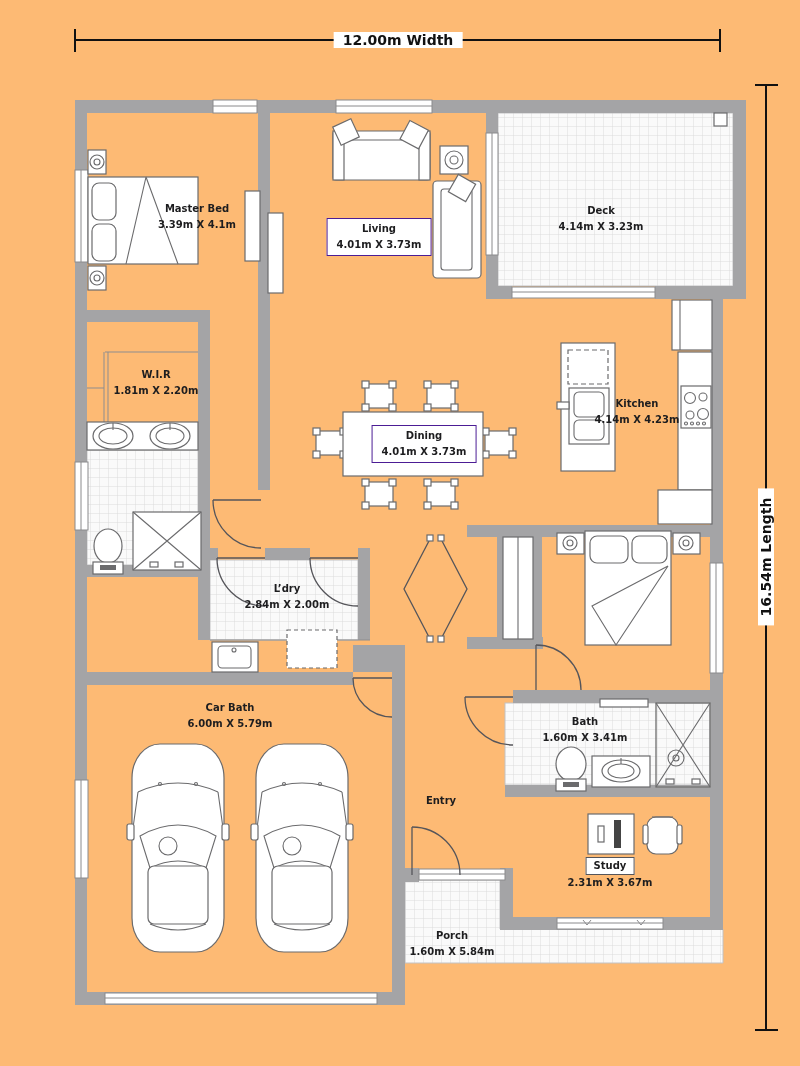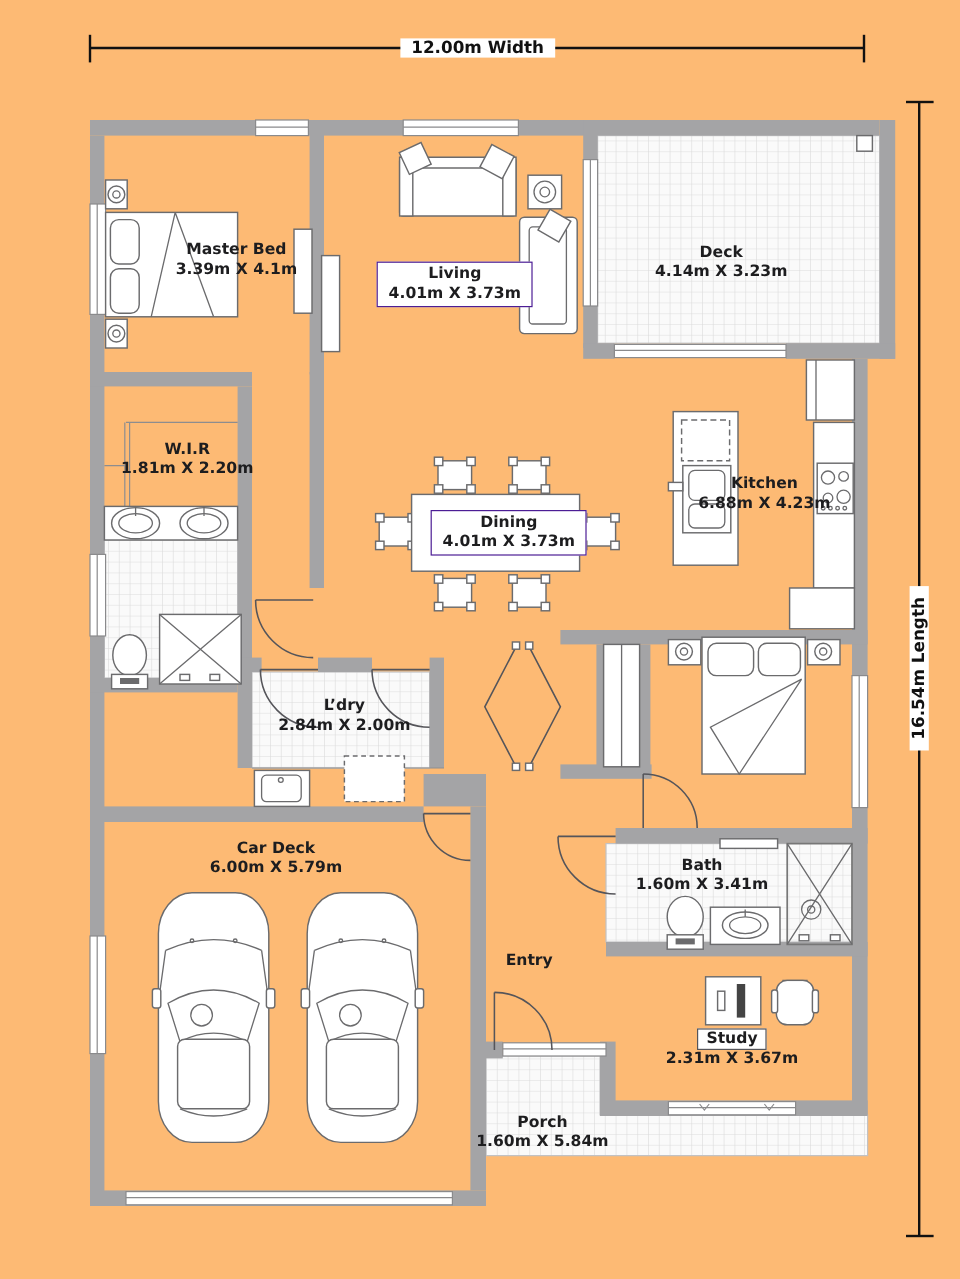--- a/index.html
+++ b/index.html
@@ -9,21 +9,21 @@
   .wall{fill:var(--wall,#a4a4a6);}
   .tilearea{fill:url(#tile);stroke:#c2c2c4;stroke-width:1;}
   .furn{fill:#ffffff;stroke:#6b6b6d;stroke-width:1.2;}
   .furn-line{fill:none;stroke:#6b6b6d;stroke-width:1.1;}
   .thin{fill:none;stroke:#8d8d8f;stroke-width:1;}
   .door{fill:none;stroke:#55555a;stroke-width:1.3;}
   .win{fill:#ffffff;stroke:#8a8a8c;stroke-width:1;}
   .winline{fill:none;stroke:#8a8a8c;stroke-width:1;}
   .dimline{stroke:#111;stroke-width:2;}
   .room-label{position:absolute;transform:translate(-50%,-50%);text-align:center;
-      font-size:13px;line-height:16px;font-weight:600;color:var(--text,#1d1d1f);white-space:nowrap;z-index:5;}
+      font-size:10px;line-height:16px;font-weight:600;color:var(--text,#1d1d1f);white-space:nowrap;z-index:5;}
   .room-label.boxed{border:1px solid #4c1d95;background:#fff;padding:2px 9px;}
   .room-label.boxed-name .rname{display:inline-block;border:1px solid #55555a;background:#fff;padding:0 7px;}
   .dim-label{position:absolute;transform:translate(-50%,-50%);background:#fff;padding:0 9px;
       font-size:14px;font-weight:600;color:#111;white-space:nowrap;z-index:6;}
   .dim-label.vertical{transform:translate(-50%,-50%) rotate(-90deg);transform-origin:center;}
 </style>
 </head>
 <body>
 
 <div class="plan">
@@ -367,28 +367,28 @@
 <div class="room-label" style="left:156px;top:383px">
   <div class="rname">W.I.R</div>
   <div class="rdims">1.81m X 2.20m</div>
 </div>
 <div class="room-label boxed" style="left:424px;top:444px">
   <div class="rname">Dining</div>
   <div class="rdims">4.01m X 3.73m</div>
 </div>
 <div class="room-label" style="left:637px;top:412px">
   <div class="rname">Kitchen</div>
-  <div class="rdims">6.88m X 4.23m</div>
+  <div class="rdims">4.14m X 4.23m</div>
 </div>
 <div class="room-label" style="left:287px;top:597px">
   <div class="rname">L’dry</div>
   <div class="rdims">2.84m X 2.00m</div>
 </div>
 <div class="room-label" style="left:230px;top:716px">
-  <div class="rname">Car Deck</div>
+  <div class="rname">Car Bath</div>
   <div class="rdims">6.00m X 5.79m</div>
 </div>
 <div class="room-label" style="left:585px;top:730px">
   <div class="rname">Bath</div>
   <div class="rdims">1.60m X 3.41m</div>
 </div>
 <div class="room-label" style="left:441px;top:801px">
   <div class="rname">Entry</div>
 </div>
 <div class="room-label boxed-name" style="left:610px;top:874px">

